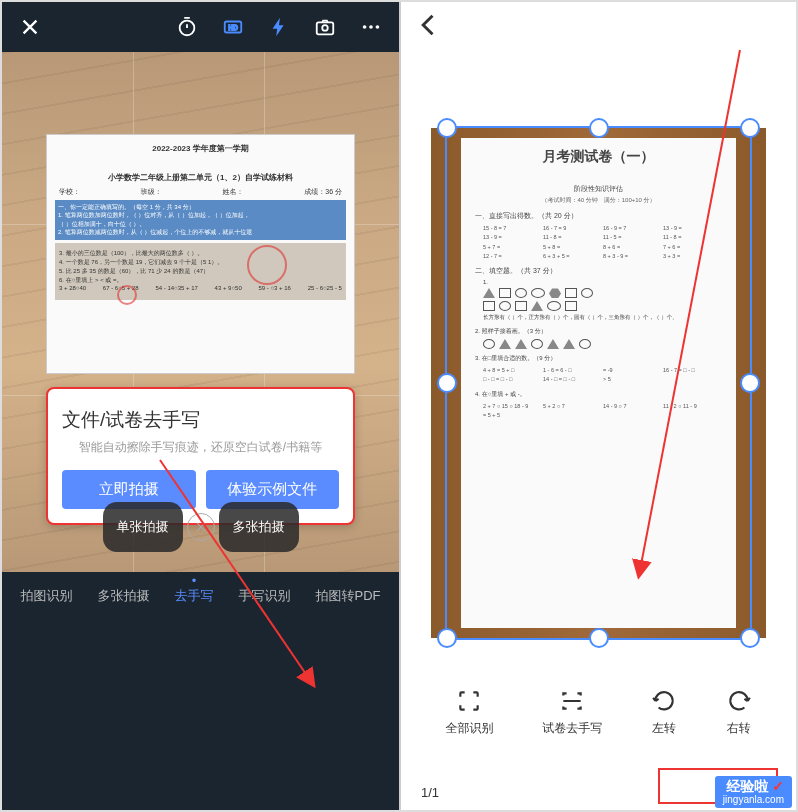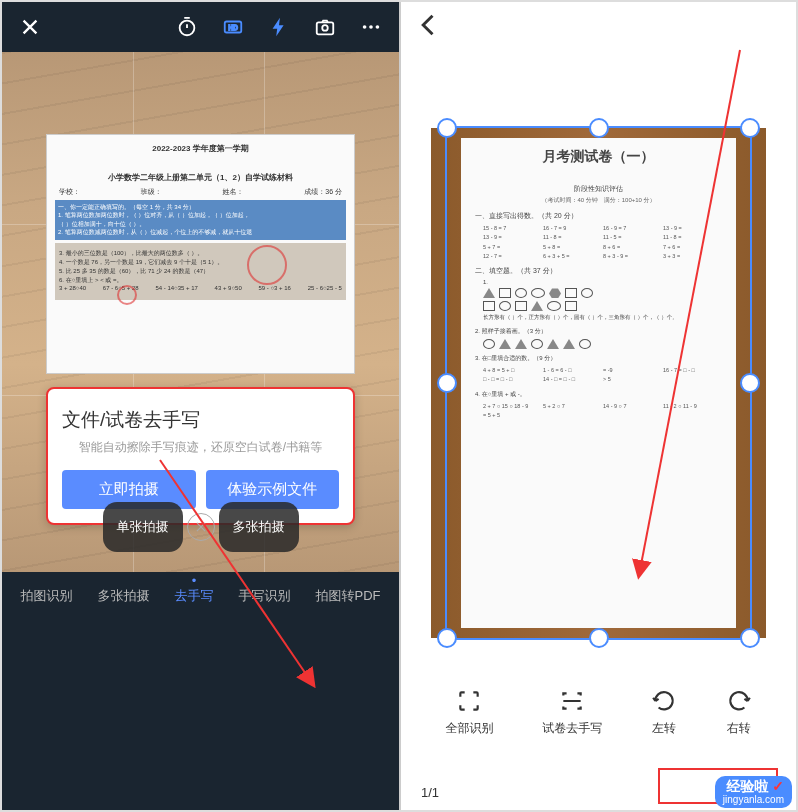--- a/index.html
+++ b/index.html
@@ -80,21 +80,21 @@
     .h-ml { top: 50%; left: -10px; margin-top: -10px; }
     .h-mr { top: 50%; right: -10px; margin-top: -10px; }
 
     .right-actions { display: flex; justify-content: space-around; padding: 10px 20px; margin-top: 20px; }
     .action-item { display: flex; flex-direction: column; align-items: center; gap: 6px; color: #333; font-size: 12px; }
     .action-icon { width: 26px; height: 26px; }
 
     .page-indicator { position: absolute; bottom: 10px; left: 20px; font-size: 13px; color: #333; }
     .next-box { position: absolute; bottom: 6px; right: 18px; width: 120px; height: 36px; border: 2px solid #e33; }
 
-    .watermark { position: absolute; bottom: 4px; right: 6px; background: #4a8cff; color: #fff; font-size: 12px; padding: 3px 8px; border-radius: 10px; display: flex; flex-direction: column; align-items: flex-end; line-height: 1.1; }
+    .watermark { position: absolute; bottom: 4px; right: 6px; background: #4a8cff; color: #fff; font-size: 12px; padding: 3px 8px; border-radius: 3px; display: flex; flex-direction: column; align-items: flex-end; line-height: 1.1; }
     .watermark .wm1 { font-size: 14px; font-weight: bold; }
     .watermark .wm2 { font-size: 10px; }
     .watermark .check { color: #f33; font-weight: bold; }
 
     .red-arrow { position: absolute; pointer-events: none; }
     .arrow1 { top: 450px; left: 150px; width: 180px; height: 250px; }
     .arrow2 { top: 40px; left: 540px; width: 250px; height: 550px; }
   </style>
 </head>
 <body>

